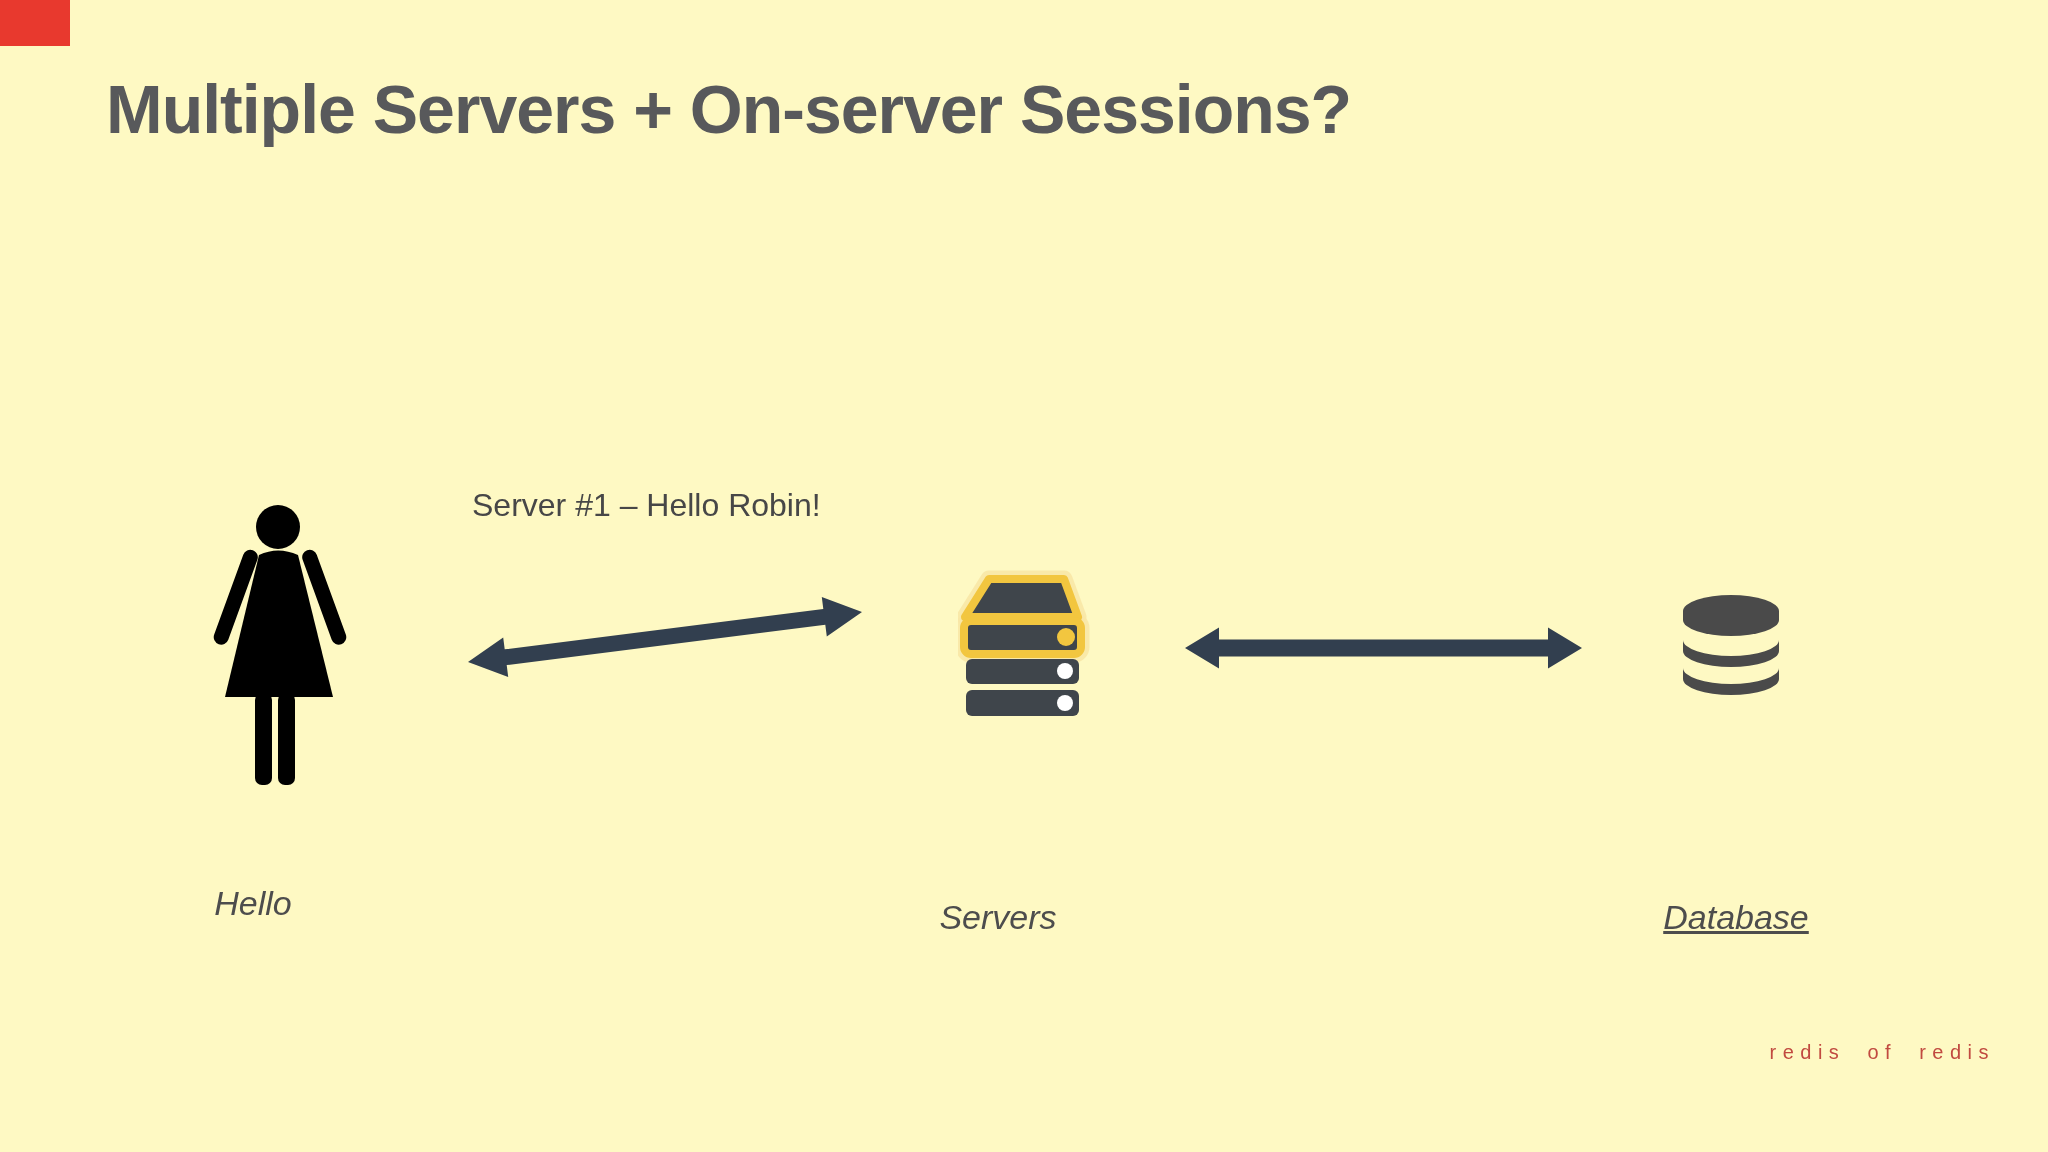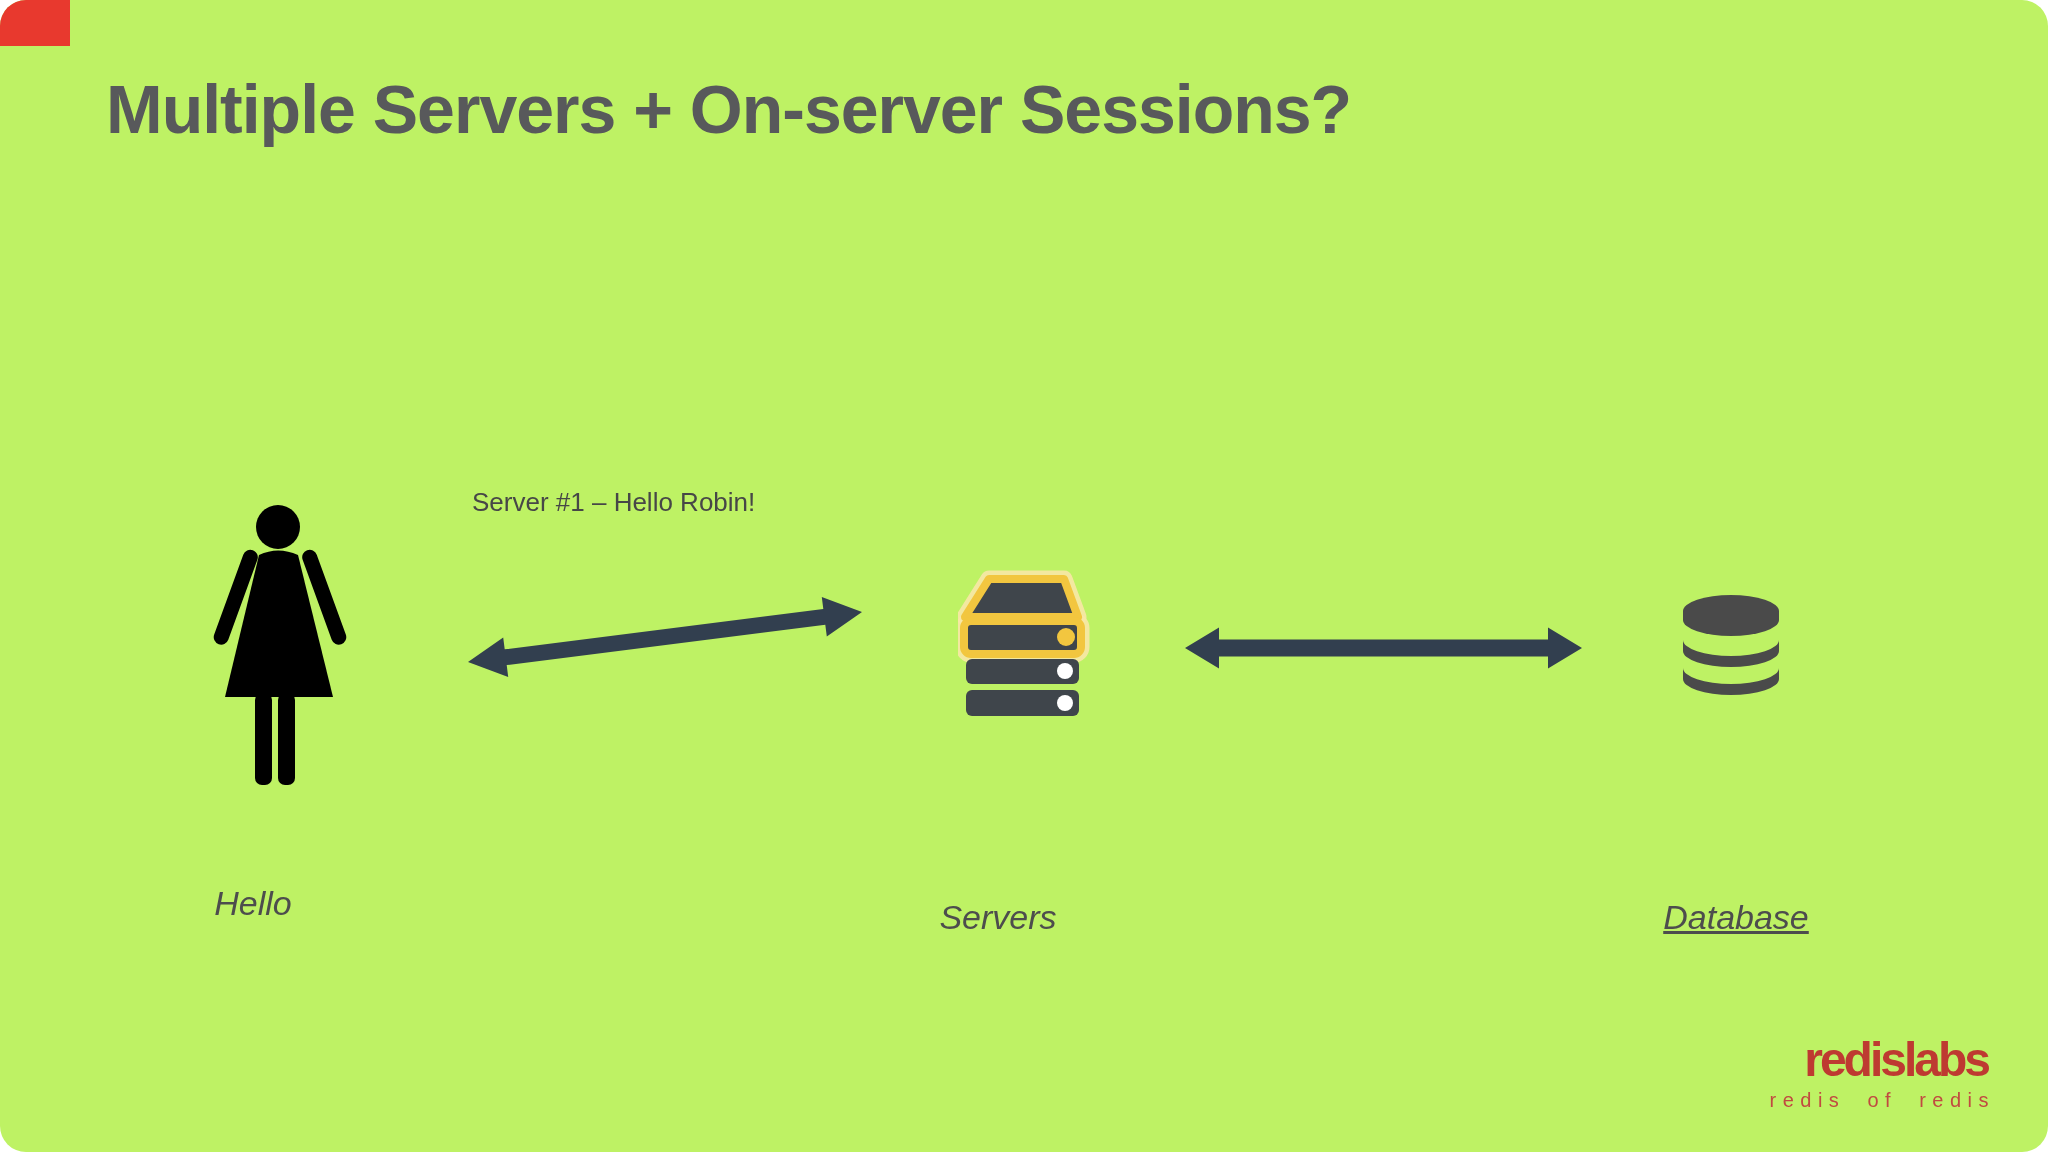--- a/index.html
+++ b/index.html
@@ -1,37 +1,36 @@
 <!DOCTYPE html>
 <html><head>
 <meta charset="utf-8">
 <style>
   html, body { margin: 0; padding: 0; background: #ffffff; }
   .slide {
     position: relative;
     width: 2048px;
     height: 1152px;
-    background: #bef264;
+    background: #fef9c3;
     overflow: hidden;
     font-family: "Liberation Sans", sans-serif;
-    border-radius: 26px;
   }
   .corner-marker {
     position: absolute; left: 0; top: 0;
     width: 70px; height: 46px;
     background: #e8392e;
   }
   .title {
     position: absolute; left: 106px; top: 70px;
     font-size: 68px; font-weight: bold; color: #58595b;
     letter-spacing: -1px; white-space: nowrap;
   }
   .message {
     position: absolute; left: 472px; top: 487px;
-    font-size: 26px; color: #474747; white-space: nowrap;
+    font-size: 32px; color: #474747; white-space: nowrap;
   }
   .icon-abs { position: absolute; }
   .node-label {
     position: absolute;
     transform: translateX(-50%);
     font-size: 34px; font-style: italic; color: #4d4d4d;
     white-space: nowrap;
   }
   .label-robin    { left: 253px;  top: 884px; }
   .label-server   { left: 998px;  top: 898px; }
@@ -100,17 +99,16 @@
       <path d="M5,50 a48,16 0 0 0 96,0 v11 a48,16 0 0 1 -96,0 z"></path>
       <path d="M5,78 a48,16 0 0 0 96,0 v11 a48,16 0 0 1 -96,0 z"></path>
     </g>
   </svg>
 
   <div class="node-label label-robin">Hello</div>
   <div class="node-label label-server">Servers</div>
   <div class="node-label label-database">Database</div>
 
   <div class="logo">
-    <div class="logo-brand">redislabs</div>
     <div class="logo-tagline">redis of redis</div>
   </div>
 
 </div>
 
 </body></html>

